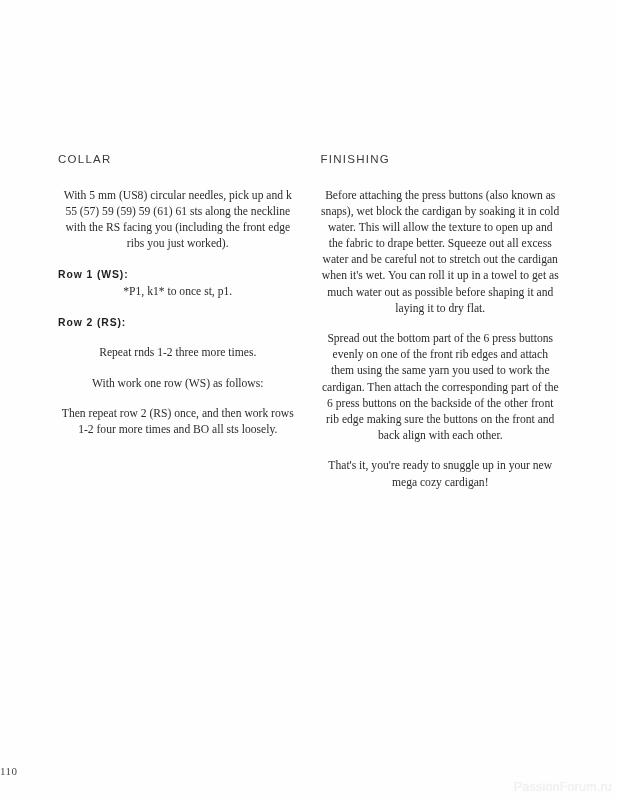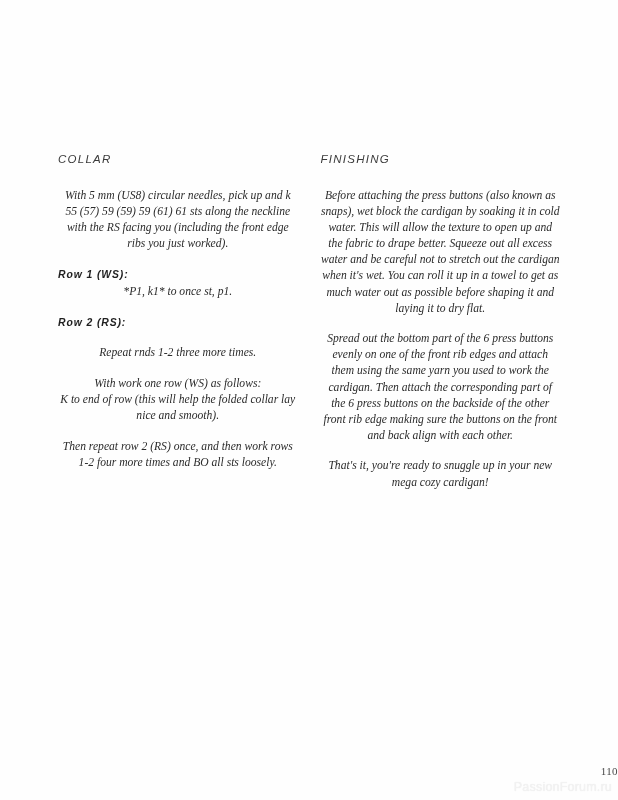--- a/index.html
+++ b/index.html
@@ -22,21 +22,20 @@
   }
 
   .columns {
     position: absolute;
     left: 58px;
     top: 152px;
     width: 502px;
     display: flex;
     flex-direction: row;
     gap: 8px;
-    font-style: italic;
   }
 
   .column {
     width: 245px;
   }
   .column.left { margin-right: 15px; }
 
   .section-heading {
     font-family: "Liberation Sans", sans-serif;
     font-size: 11.5px;
@@ -72,21 +71,21 @@
   .block {
     margin-bottom: 14.5px;
   }
   .block:last-child { margin-bottom: 0; }
 
   .page-number {
     position: absolute;
     left: 0;
     right: 0;
     top: 765px;
-    text-align: right;
+    text-align: left;
     font-family: "Liberation Serif", serif;
     font-size: 11px;
     color: #4a4a4a;
     letter-spacing: 0.4px;
   }
 
   .watermark {
     position: absolute;
     right: 6px;
     bottom: 6px;
@@ -116,21 +115,20 @@
       </div>
 
       <div class="block">
         <p class="row-label">Row 2 (RS):</p>
       </div>
 
       <p class="para">Repeat rnds 1-2 three more times.</p>
 
       <div class="block">
         <p class="para tight">With work one row (WS) as follows:</p>
-        <p class="para tight">K to end of row (this will help the folded collar lay nice and smooth).</p>
       </div>
 
       <p class="para">Then repeat row 2 (RS) once, and then work rows 1-2 four more times and BO all sts loosely.</p>
     </div>
 
     <div class="column right">
       <h2 class="section-heading">FINISHING</h2>
 
 
       <p class="para">Before attaching the press buttons (also known as snaps), wet block the cardigan by soaking it in cold water. This will allow the texture to open up and the fabric to drape better. Squeeze out all excess water and be careful not to stretch out the cardigan when it's wet. You can roll it up in a towel to get as much water out as possible before shaping it and laying it to dry flat.</p>

